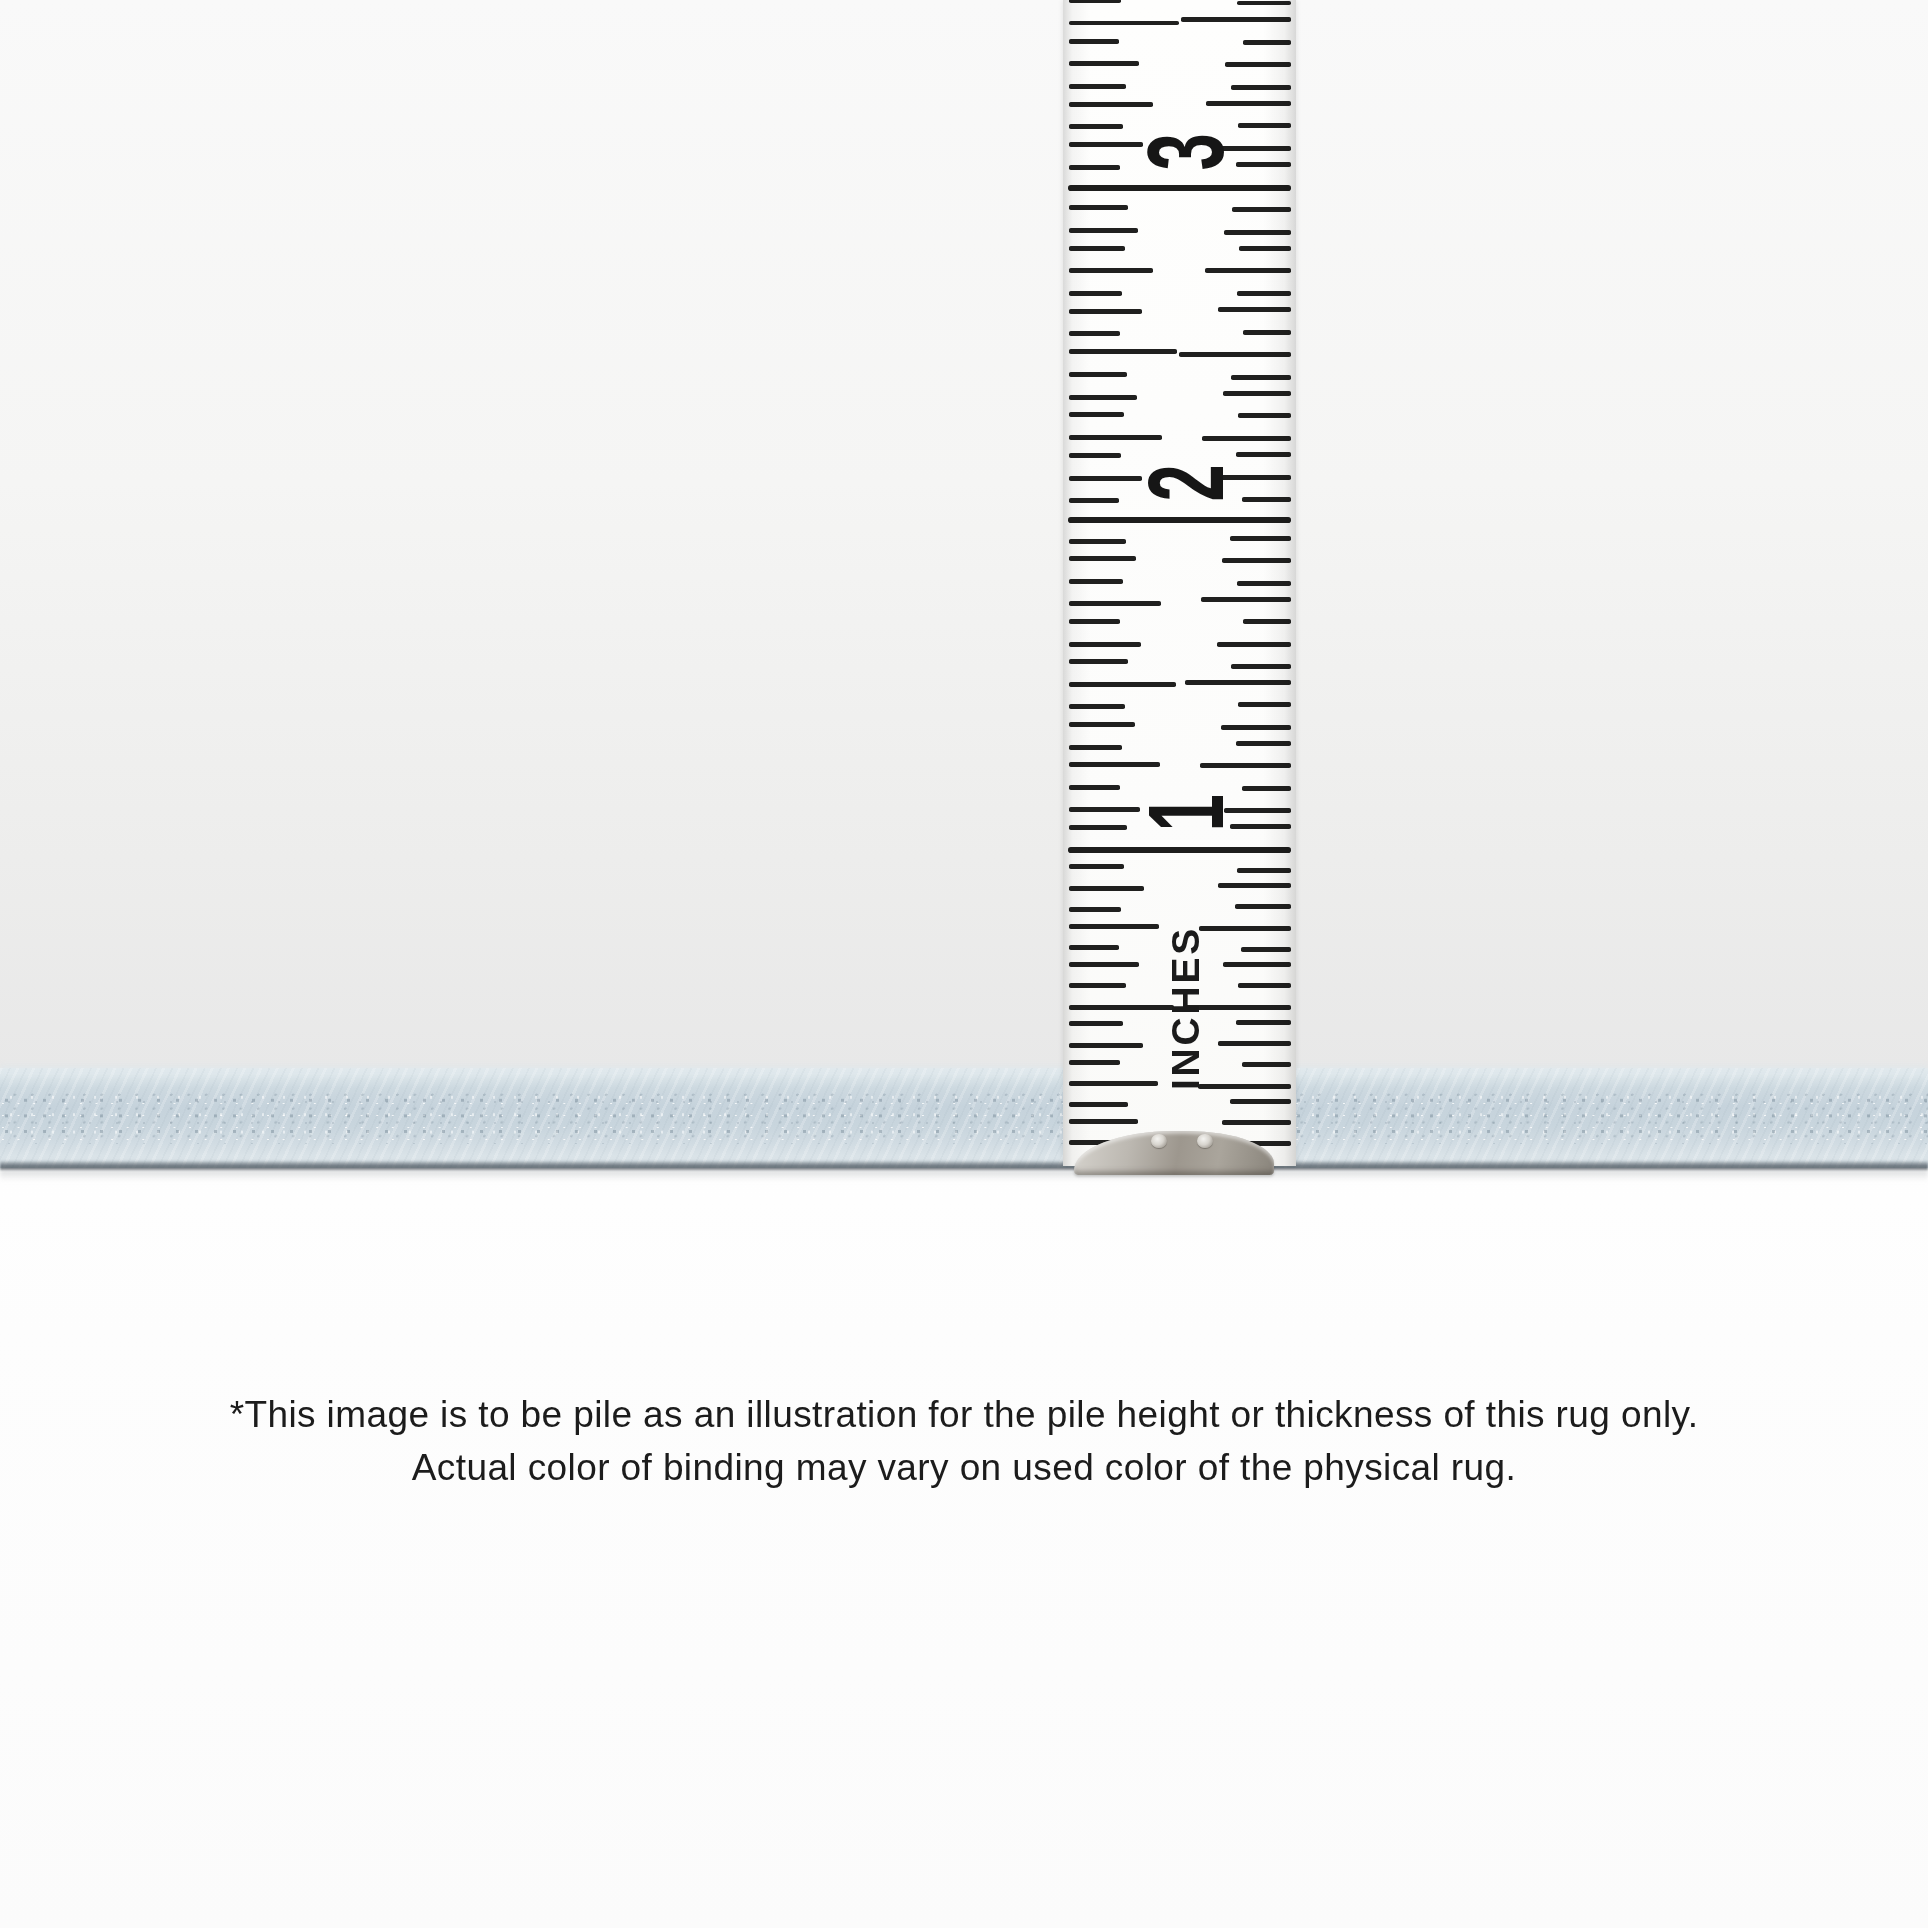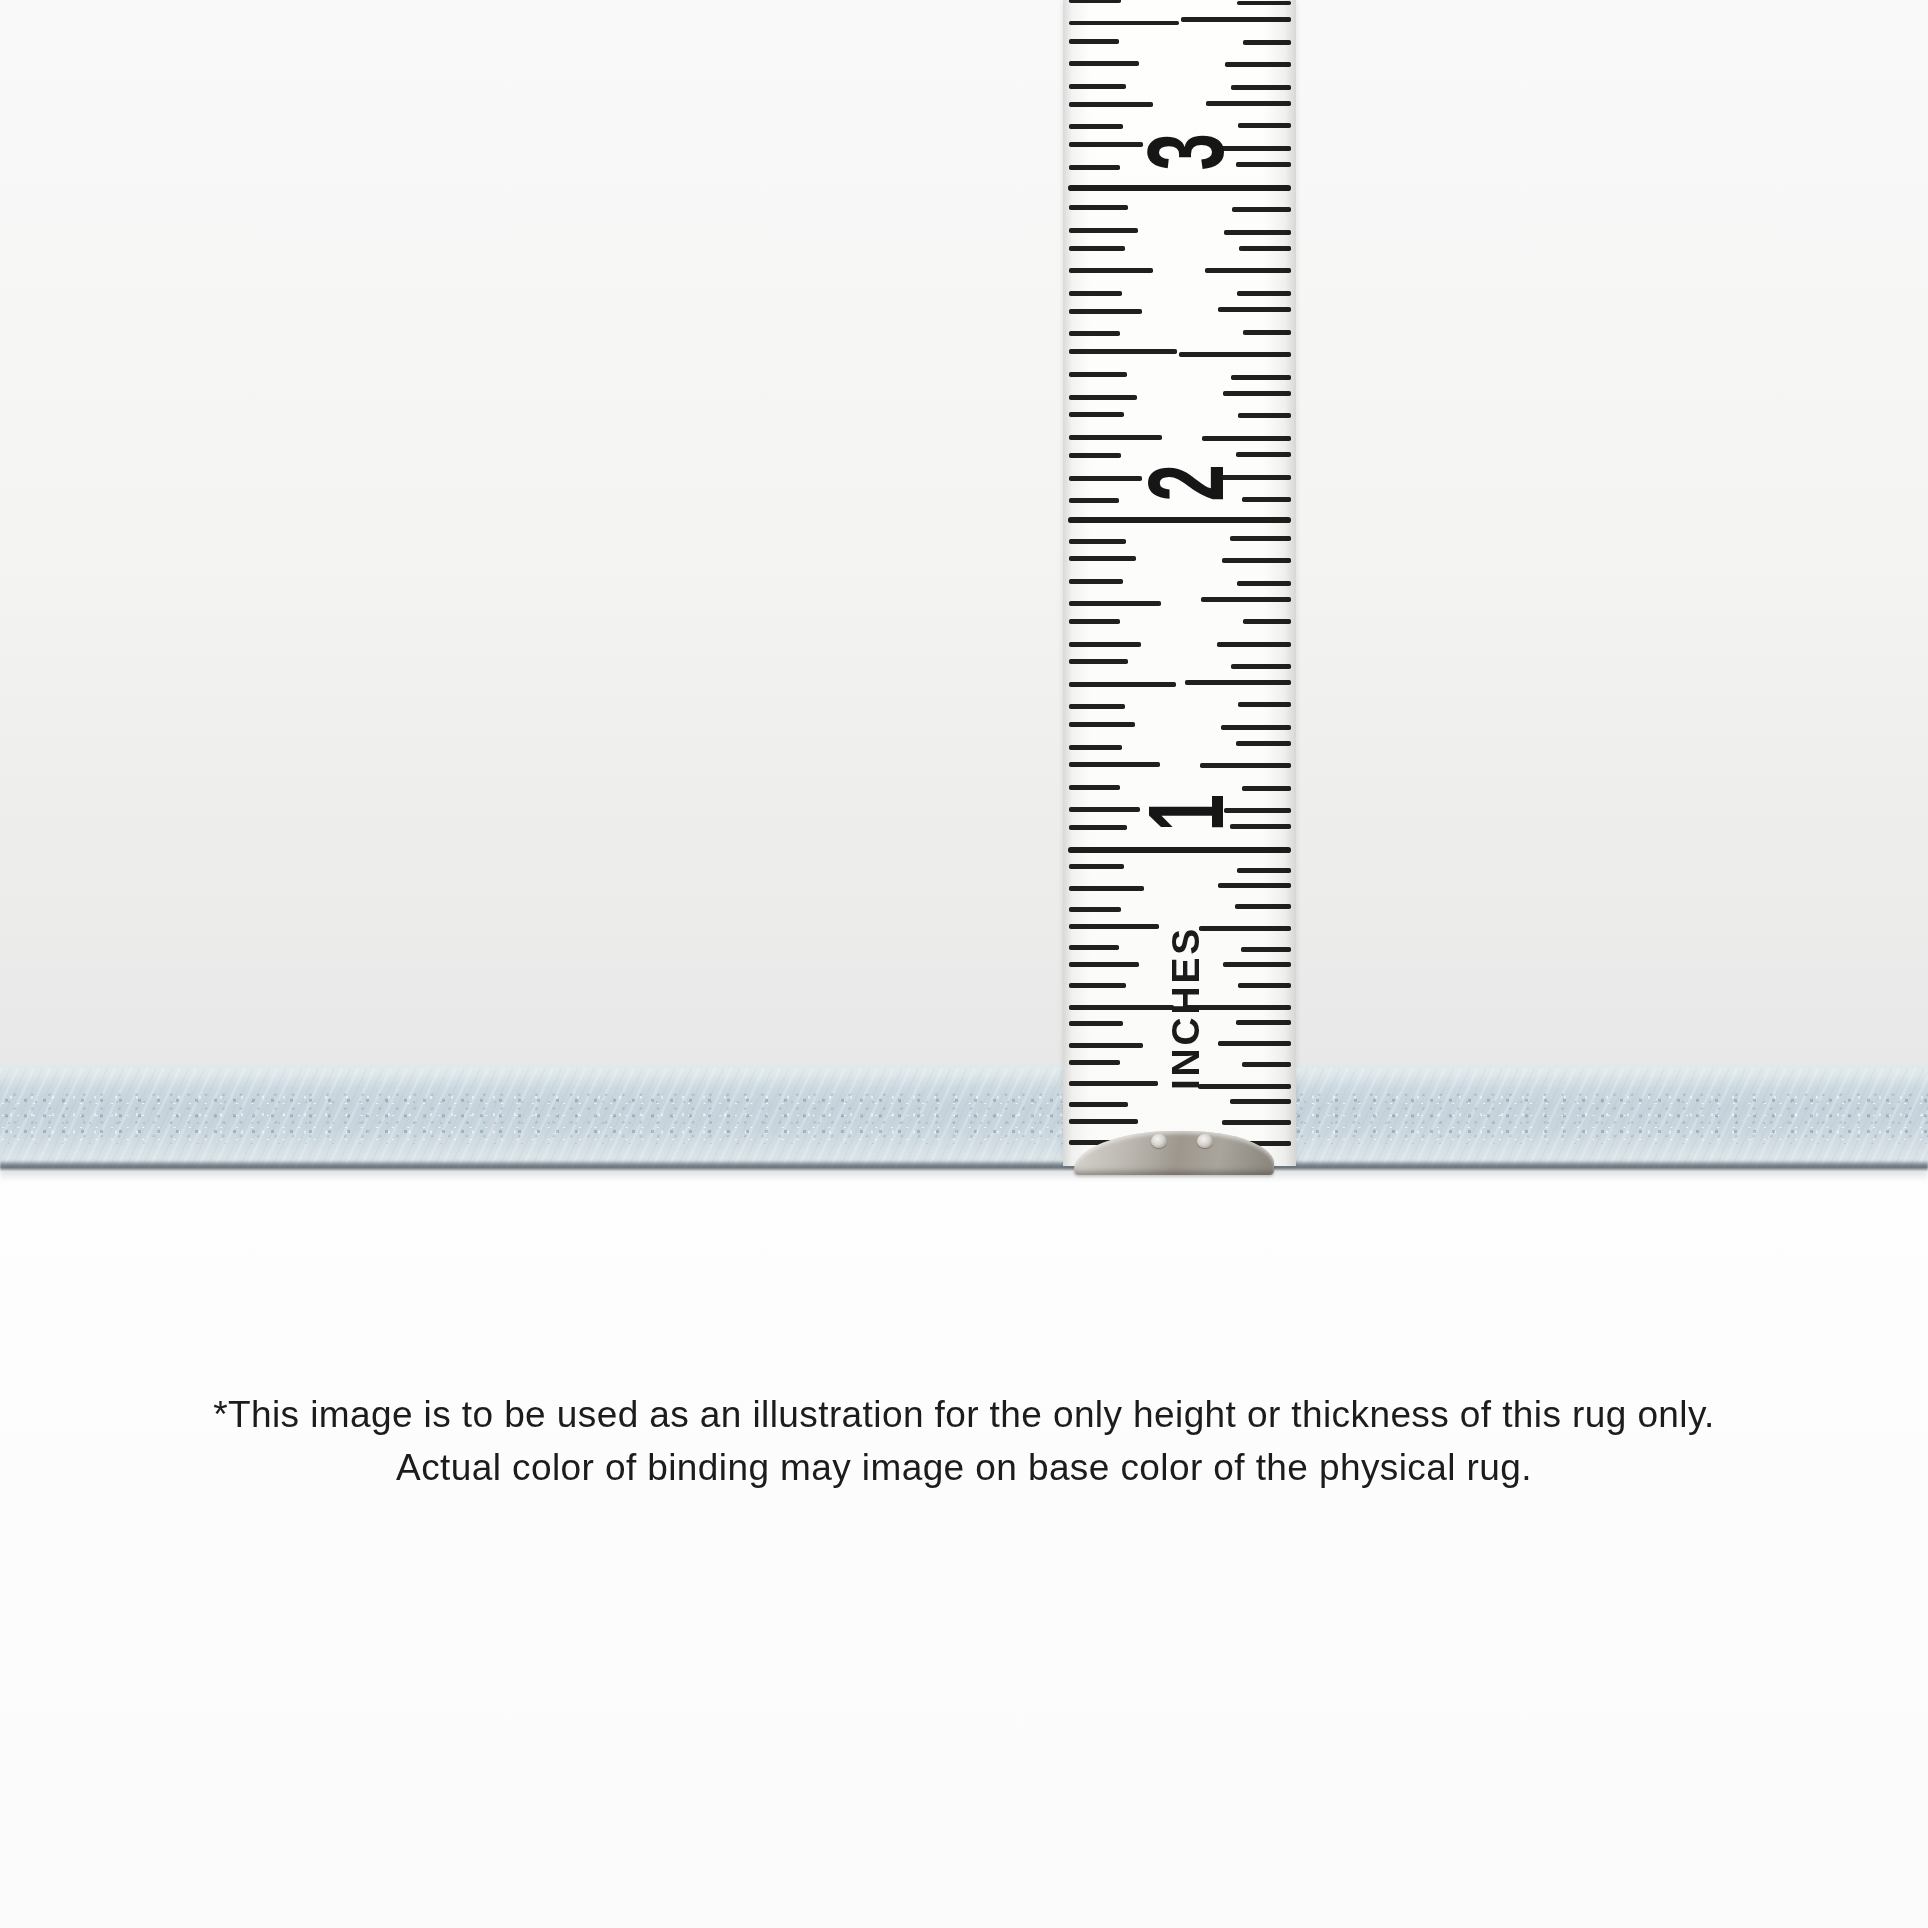--- a/index.html
+++ b/index.html
@@ -237,18 +237,18 @@
         <span class="ruler-number" style="left: 123px; top: 152px;">3</span>
       </div>
     <div class="ruler-shade"></div>
     <div class="metal-tip">
       <div class="rivet r1"></div>
       <div class="rivet r2"></div>
     </div>
   </div>
 
   <div class="caption">
-    <div>*This image is to be used as an illustration for the only height or thickness of this rug only.</div>
-    <div>Actual color of binding may image on base color of the physical rug.</div>
+    <div>*This image is to be pile as an illustration for the pile height or thickness of this rug only.</div>
+    <div>Actual color of binding may vary on used color of the physical rug.</div>
   </div>
 
 </div>
 
 
 </body></html>

